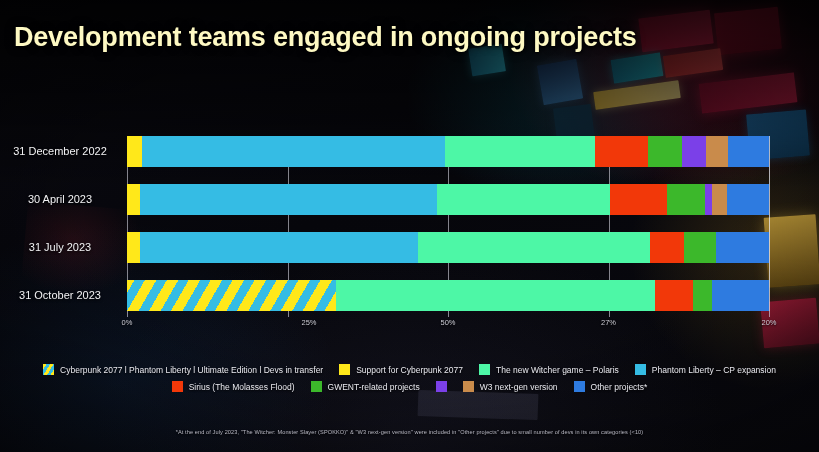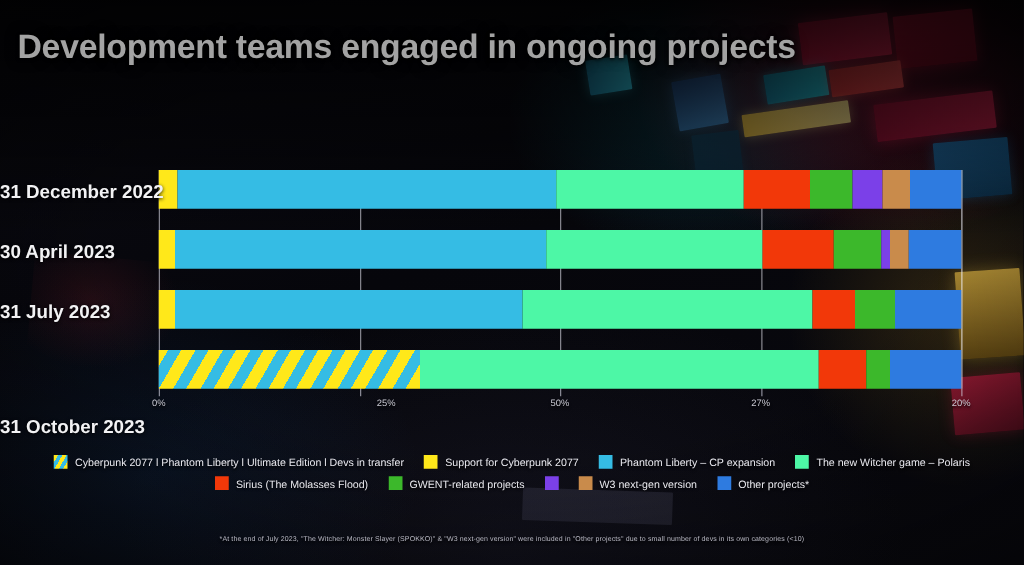--- a/index.html
+++ b/index.html
@@ -56,41 +56,40 @@
   .sign.s14 { left:24px; top:206px; width:120px; height:90px; transform:rotate(5deg);
     background:radial-gradient(ellipse at 40% 40%, rgba(120,30,40,.30), transparent 70%); box-shadow:none;}
   .vignette {
     background: radial-gradient(ellipse 110% 100% at 50% 45%, rgba(0,0,0,0) 35%, rgba(0,0,0,.55) 78%, rgba(0,0,0,.85) 100%);
   }
   .darken-top { background: linear-gradient(180deg, rgba(0,0,0,.80) 0%, rgba(0,0,0,.45) 24%, rgba(0,0,0,0) 42%); }
 
   
   #title {
     position:absolute; left:14px; top:22px;
-    font-size:27px; font-weight:bold; color:#a3a3a3;
+    font-size:27px; font-weight:bold; color:#fef9c3;
     letter-spacing:-0.2px; white-space:nowrap;
     text-shadow:0 0 10px rgba(0,0,0,.9), 0 1px 3px rgba(0,0,0,.95);
   }
 
   
   #chart { position:absolute; left:0; top:0; width:819px; height:452px; }
   .plot { position:absolute; left:127px; top:136px; width:642px; height:175px; }
   .gridline { position:absolute; top:0; width:1px; height:100%;
               background:rgba(235,235,245,.55); }
   .gridline.axis-end { background:rgba(245,245,255,.7); }
 
   .row { position:absolute; left:0; height:31px; width:100%; }
   .bar { position:absolute; top:0; height:100%; display:flex; }
   .seg { height:100%; }
 
   .ylabel {
-    position:absolute; right:0; width:120px; text-align:left;
-    font-size:15px; color:#f2f2f4; white-space:nowrap;
+    position:absolute; right:0; width:120px; text-align:center;
+    font-size:11px; color:#f2f2f4; white-space:nowrap;
     text-shadow:0 1px 3px rgba(0,0,0,.95);
-    font-weight:bold;
   }
   .xtick {
     position:absolute; top:318px; font-size:7.5px; color:#c9c9d2;
     transform:translateX(-50%); white-space:nowrap;
     text-shadow:0 1px 2px rgba(0,0,0,.9);
   }
   .tickmark { position:absolute; top:311px; width:1px; height:6px; background:rgba(220,220,235,.6); }
 
   
   #legend {
@@ -184,21 +183,21 @@
             <div class="seg" title="Sirius (The Molasses Flood): 5.8%" style="width: 37.236px; background: rgb(242, 56, 9);"></div>
             <div class="seg" title="GWENT-related projects: 3.1%" style="width: 19.902px; background: rgb(60, 184, 43);"></div>
             <div class="seg" title="Other projects*: 8.8%" style="width: 56.496px; background: rgb(46, 123, 224);"></div>
           </div>
         </div>
       </div>
     <div id="ylabels">
         <div class="ylabel" style="left: 0px; width: 120px; top: 145px;">31 December 2022</div>
         <div class="ylabel" style="left: 0px; width: 120px; top: 193px;">30 April 2023</div>
         <div class="ylabel" style="left: 0px; width: 120px; top: 241px;">31 July 2023</div>
-        <div class="ylabel" style="left: 0px; width: 120px; top: 289px; margin-top: 44px;">31 October 2023</div>
+        <div class="ylabel" style="left: 0px; width: 120px; top: 289px;">31 October 2023</div>
       </div>
     <div id="xticks">
         <div class="tickmark" style="left: 127px;"></div>
         <div class="xtick" style="left: 127px;">0%</div>
         <div class="tickmark" style="left: 287.5px;"></div>
         <div class="xtick" style="left: 287.5px; padding-left: 43px;">25%</div>
         <div class="tickmark" style="left: 448px;"></div>
         <div class="xtick" style="left: 448px;">50%</div>
         <div class="tickmark" style="left: 608.5px;"></div>
         <div class="xtick" style="left: 608.5px;">27%</div>
@@ -211,27 +210,27 @@
       <div class="legend-row">
         <div class="legend-item">
           <span class="swatch" style="background: repeating-linear-gradient(-60deg, rgb(255, 232, 26) 0px, rgb(255, 232, 26) 3px, rgb(53, 188, 228) 3px, rgb(53, 188, 228) 6px);"></span>
           <span class="legend-label">Cyberpunk 2077 l Phantom Liberty l Ultimate Edition l Devs in transfer</span>
         </div>
         <div class="legend-item">
           <span class="swatch" style="background: rgb(255, 232, 26);"></span>
           <span class="legend-label">Support for Cyberpunk 2077</span>
         </div>
         <div class="legend-item">
+          <span class="swatch" style="background: rgb(77, 247, 166);"></span>
+          <span class="legend-label">The new Witcher game – Polaris</span>
+        </div>
+        <div class="legend-item">
           <span class="swatch" style="background: rgb(53, 188, 228);"></span>
           <span class="legend-label">Phantom Liberty – CP expansion</span>
         </div>
-        <div class="legend-item">
-          <span class="swatch" style="background: rgb(77, 247, 166);"></span>
-          <span class="legend-label">The new Witcher game – Polaris</span>
-        </div>
       </div>
       <div class="legend-row">
         <div class="legend-item">
           <span class="swatch" style="background: rgb(242, 56, 9);"></span>
           <span class="legend-label">Sirius (The Molasses Flood)</span>
         </div>
         <div class="legend-item">
           <span class="swatch" style="background: rgb(60, 184, 43);"></span>
           <span class="legend-label">GWENT-related projects</span>
         </div>

